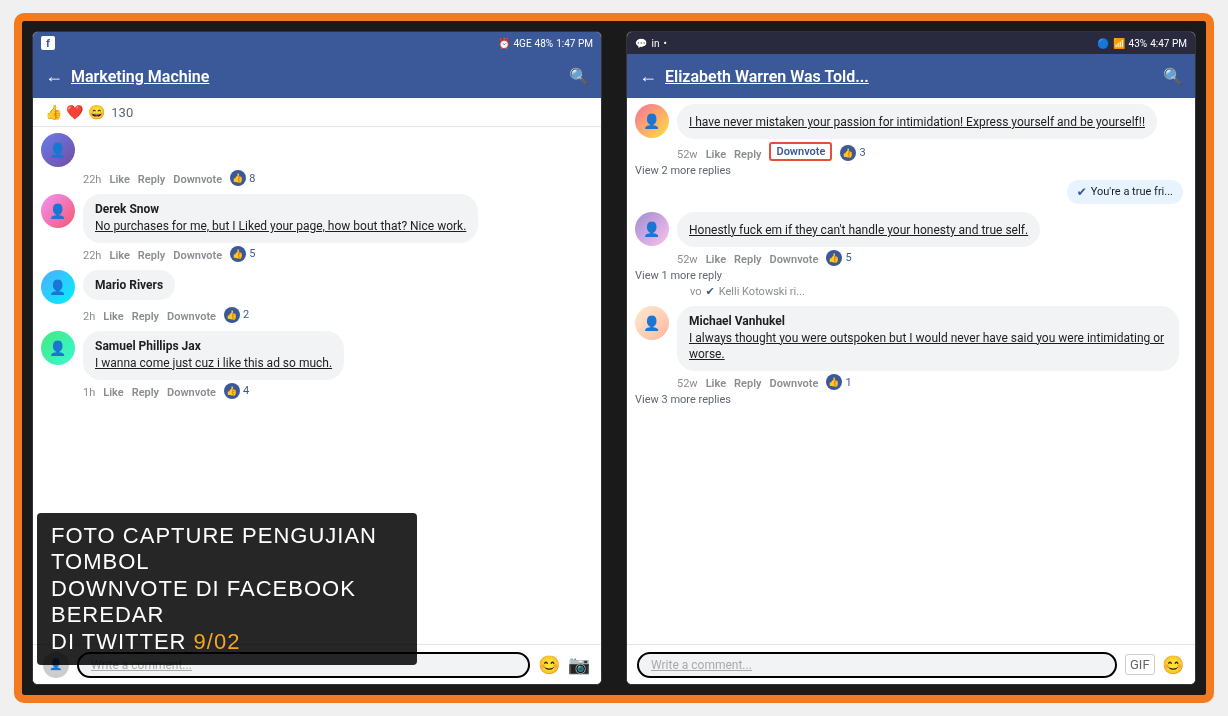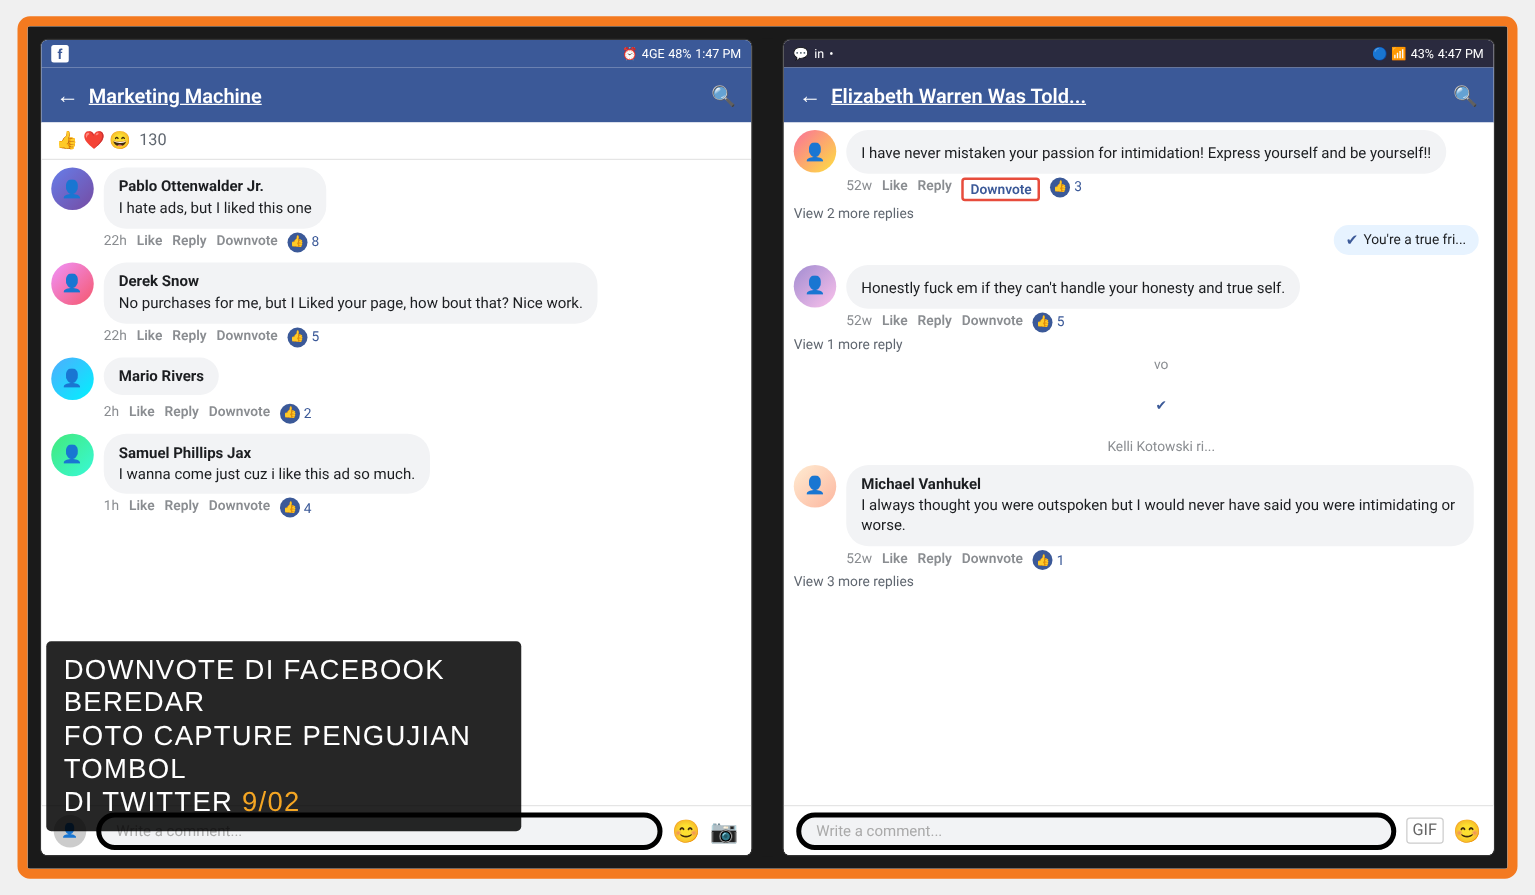--- a/index.html
+++ b/index.html
@@ -162,24 +162,25 @@
     .comment-name {
       font-size: 12px;
       font-weight: 700;
       color: #1c1e21;
     }
     .comment-text {
       font-size: 12px;
       color: #1c1e21;
       margin-top: 2px;
       line-height: 1.4;
+      text-decoration: underline;
     }
     .comment-actions {
       display: flex;
-      align-items: flex-start;
+      align-items: flex-end;
       gap: 8px;
       margin-top: 3px;
       margin-left: 42px;
       font-size: 11px;
     }
     .comment-time {
       color: #8a8d91;
       font-size: 11px;
     }
     .action-btn {
@@ -217,26 +218,27 @@
       border-top: 1px solid #e5e5e5;
       padding: 6px 10px;
       display: flex;
       align-items: center;
       gap: 8px;
       background: #fff;
       height: 40px;
     }
     .write-comment-input {
       flex: 1;
-      border: 4px solid #000000;
+      border: 2px solid #000000;
       border-radius: 20px;
       padding: 4px 12px;
       font-size: 12px;
       color: #aaa;
       background: #f2f3f5;
+      text-decoration: underline;
     }
     .emoji-icon {
       font-size: 18px;
       color: #8a8d91;
     }
     
     .view-more-replies {
       font-size: 11px;
       font-weight: 400;
       color: #606770;
@@ -329,24 +331,20 @@
           <span class="reaction-emoji">❤️</span>
           <span class="reaction-emoji">😄</span>
           <span class="reaction-count">130</span>
         </div>
 
         <div class="comment-list">
 
           <div>
             <div class="comment-item">
               <div class="avatar-placeholder av1">👤</div>
-              <div class="comment-bubble">
-                <div class="comment-name">Pablo Ottenwalder Jr.</div>
-                <div class="comment-text">I hate ads, but I liked this one</div>
-              </div>
             </div>
             <div class="comment-actions">
               <span class="comment-time">22h</span>
               <span class="action-btn">Like</span>
               <span class="action-btn">Reply</span>
               <span class="action-btn">Downvote</span>
               <div class="like-count">
                 <div class="like-thumb">👍</div>
                 <span>8</span>
               </div>
@@ -488,21 +486,21 @@
               <span class="comment-time">52w</span>
               <span class="action-btn">Like</span>
               <span class="action-btn">Reply</span>
               <span class="action-btn">Downvote</span>
               <div class="like-count">
                 <div class="like-thumb">👍</div>
                 <span>5</span>
               </div>
             </div>
             <div class="view-more-replies">View 1 more reply</div>
-            <div style="display:flex;align-items:center;margin-left:36px;font-size:11px;color:#8a8d91;gap:20px;flex-direction:column;">
+            <div style="display:flex;align-items:center;margin-left:55px;font-size:11px;color:#8a8d91;gap:4px;">
               <span>vo</span>
               <span style="color:#3b5998;">✔</span>
               <span>Kelli Kotowski ri...</span>
             </div>
           </div>
 
           <div>
             <div class="comment-item">
               <div class="avatar-placeholder av7">👤</div>
               <div class="comment-bubble">
@@ -531,24 +529,24 @@
           <span class="emoji-icon">😊</span>
         </div>
 
       </div>
     </div>
 
   </div>
 
   <div class="overlay-text">
     <div class="overlay-text-main">
-      <span>DOWNVOTE DI FACEBOOK BEREDAR</span>
+      <span>FOTO CAPTURE PENGUJIAN TOMBOL</span>
     </div>
     <div class="overlay-text-main">
-      <span>FOTO CAPTURE PENGUJIAN TOMBOL</span>
+      <span>DOWNVOTE DI FACEBOOK BEREDAR</span>
     </div>
     <div class="overlay-text-main">
       <span>DI TWITTER</span>
       <span class="overlay-date">9/02</span>
     </div>
   </div>
 
 </div>
 
 </body></html>

